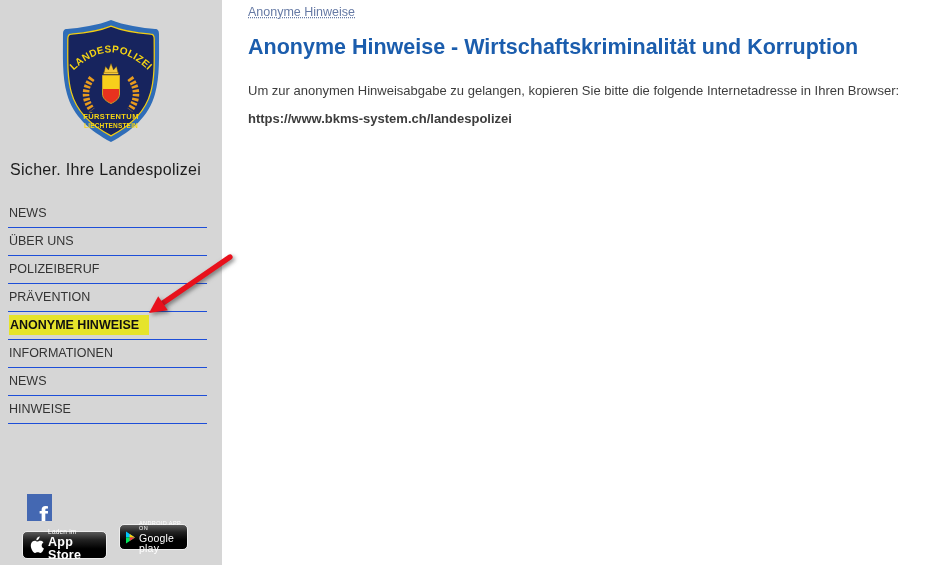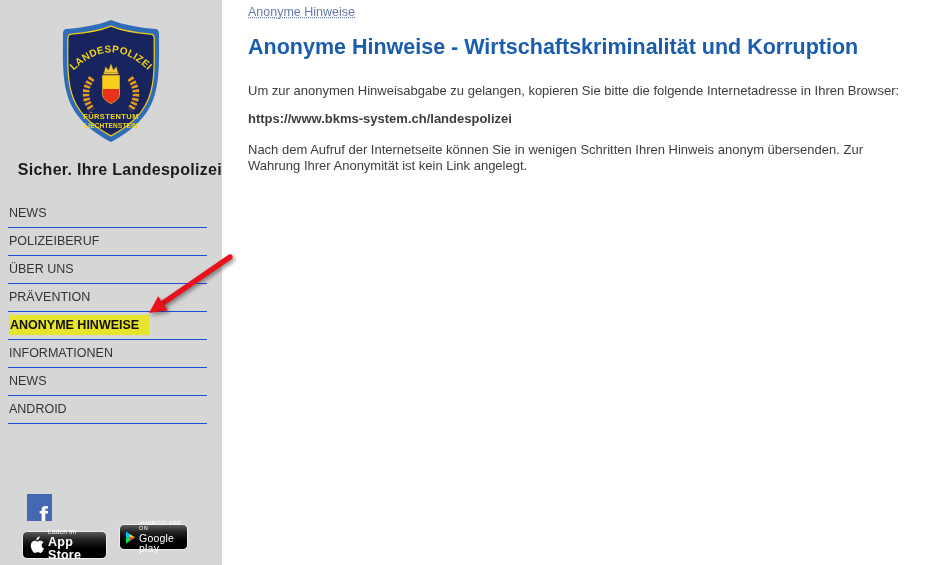--- a/index.html
+++ b/index.html
@@ -7,22 +7,22 @@
     width:947px;height:565px;position:relative;background:#ffffff;
     font-family:"Liberation Sans",sans-serif;overflow:hidden;
   }
   
   .sidebar{
     position:absolute;left:0;top:0;width:222px;height:565px;
     background:#d6d6d6;
   }
   .badge-wrap{padding-top:18px;text-align:center;}
   .tagline{
-    margin:13px 0 0 10px;font-size:16px;font-weight:bold;color:#1c1c1c;
-    letter-spacing:.3px;white-space:nowrap;text-align:right;
+    margin:13px 0 0 10px;font-size:16px;font-weight:normal;color:#1c1c1c;
+    letter-spacing:.3px;white-space:nowrap;
   }
   ul.nav{list-style:none;margin:21px 15px 0 8px;padding:0;}
   ul.nav li{
     border-bottom:1px solid #1d4ed8;padding:6px 0 7px 1px;
     font-size:12.5px;color:#333;cursor:pointer;white-space:nowrap;
   }
   ul.nav li.active{padding-top:3px;padding-bottom:4px;}
   ul.nav li.active .label{
     display:inline-block;background:#e6e42b;font-weight:bold;color:#111;
     padding:3px 10px 3px 1px;
@@ -103,27 +103,27 @@
       <path d="M71 60 q12 16 0 32" fill="none" stroke="#e89b1e" stroke-width="6.5" stroke-dasharray="2.6 1.7"></path>
       <text x="52" y="101" text-anchor="middle" font-size="7.5" font-weight="bold" fill="#f6d513" letter-spacing="0.4" font-family="Liberation Sans, sans-serif">FÜRSTENTUM</text>
       <text x="52" y="110" text-anchor="middle" font-size="7.5" font-weight="bold" fill="#f6d513" letter-spacing="0.2" textLength="54" lengthAdjust="spacingAndGlyphs" font-family="Liberation Sans, sans-serif">LIECHTENSTEIN</text>
     </svg>
   </div>
 
   <div class="tagline">Sicher. Ihre Landespolizei</div>
 
   <ul class="nav">
     <li><span class="label">NEWS</span></li>
+    <li><span class="label">ÜBER UNS</span></li>
     <li><span class="label">POLIZEIBERUF</span></li>
-    <li><span class="label">ÜBER UNS</span></li>
     <li><span class="label">PRÄVENTION</span></li>
     <li class="active"><span class="label">ANONYME HINWEISE</span></li>
     <li><span class="label">INFORMATIONEN</span></li>
     <li><span class="label">NEWS</span></li>
-    <li><span class="label">ANDROID</span></li>
+    <li><span class="label">HINWEISE</span></li>
   </ul>
 
   <svg class="arrow-svg" viewBox="0 0 112 78">
     <path d="M100 15 L33 61" stroke="#e8111c" stroke-width="5.2" stroke-linecap="round" fill="none"></path>
     <polygon points="19,71 28.2,54.3 37.8,68.3" fill="#e8111c"></polygon>
   </svg>
 
   <div class="fb">
     <span>f</span>
   </div>
@@ -152,14 +152,13 @@
     </span>
   </div>
 
 </div>
 
 <div class="main">
   <a class="crumb">Anonyme Hinweise</a>
   <h1 class="title">Anonyme Hinweise - Wirtschaftskriminalität und Korruption</h1>
   <p class="intro">Um zur anonymen Hinweisabgabe zu gelangen, kopieren Sie bitte die folgende Internetadresse in Ihren Browser:</p>
   <p class="url">https://www.bkms-system.ch/landespolizei</p>
-  <p class="note">Nach dem Aufruf der Internetseite können Sie in wenigen Schritten Ihren Hinweis anonym übersenden. Zur Wahrung Ihrer Anonymität ist kein Link angelegt.</p>
 </div>
 
 </body></html>

